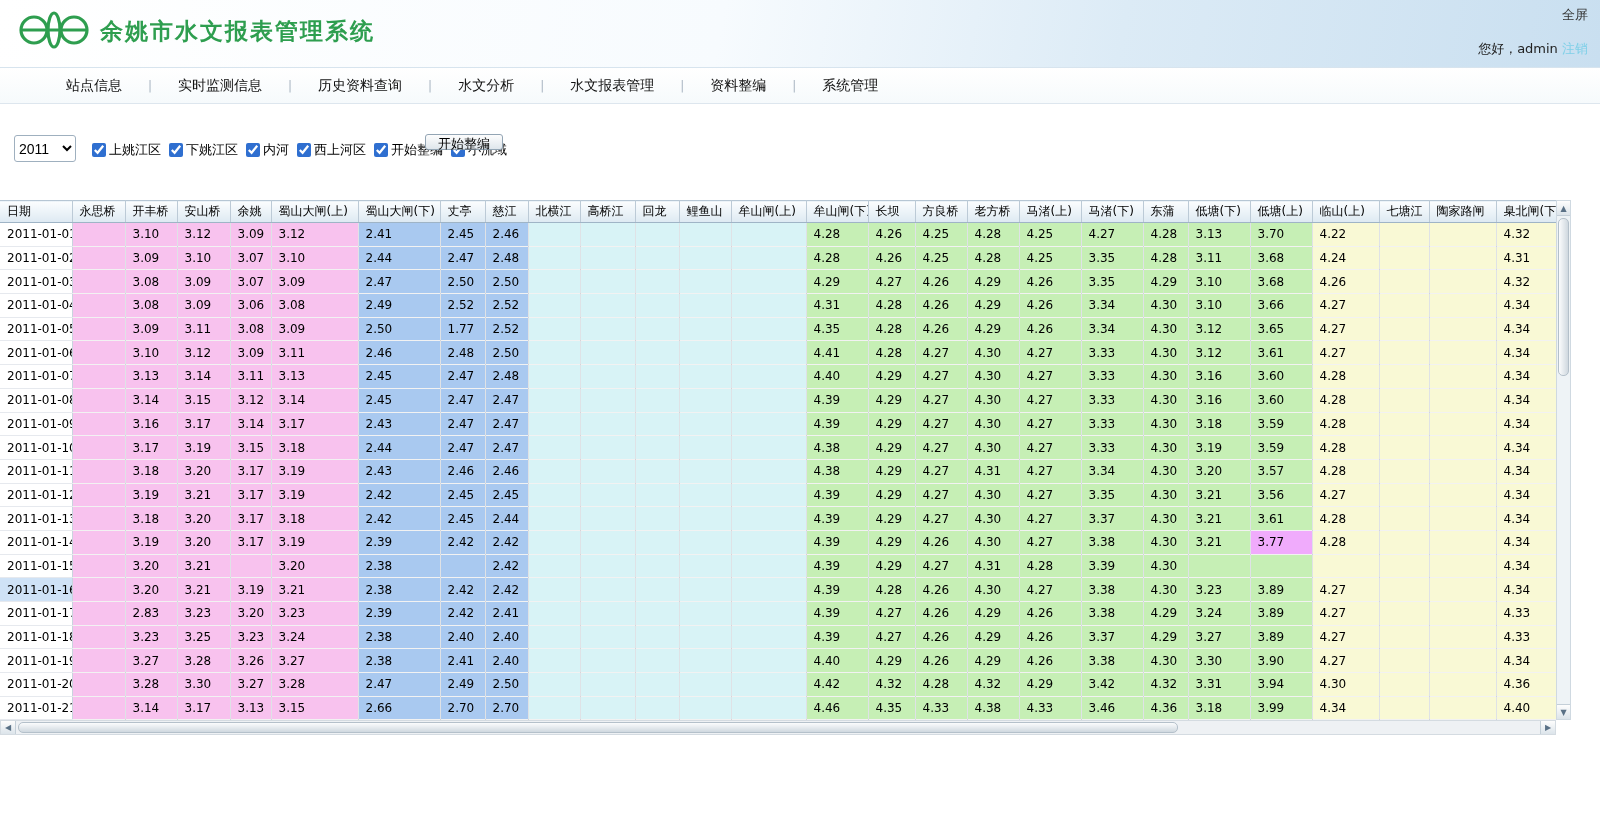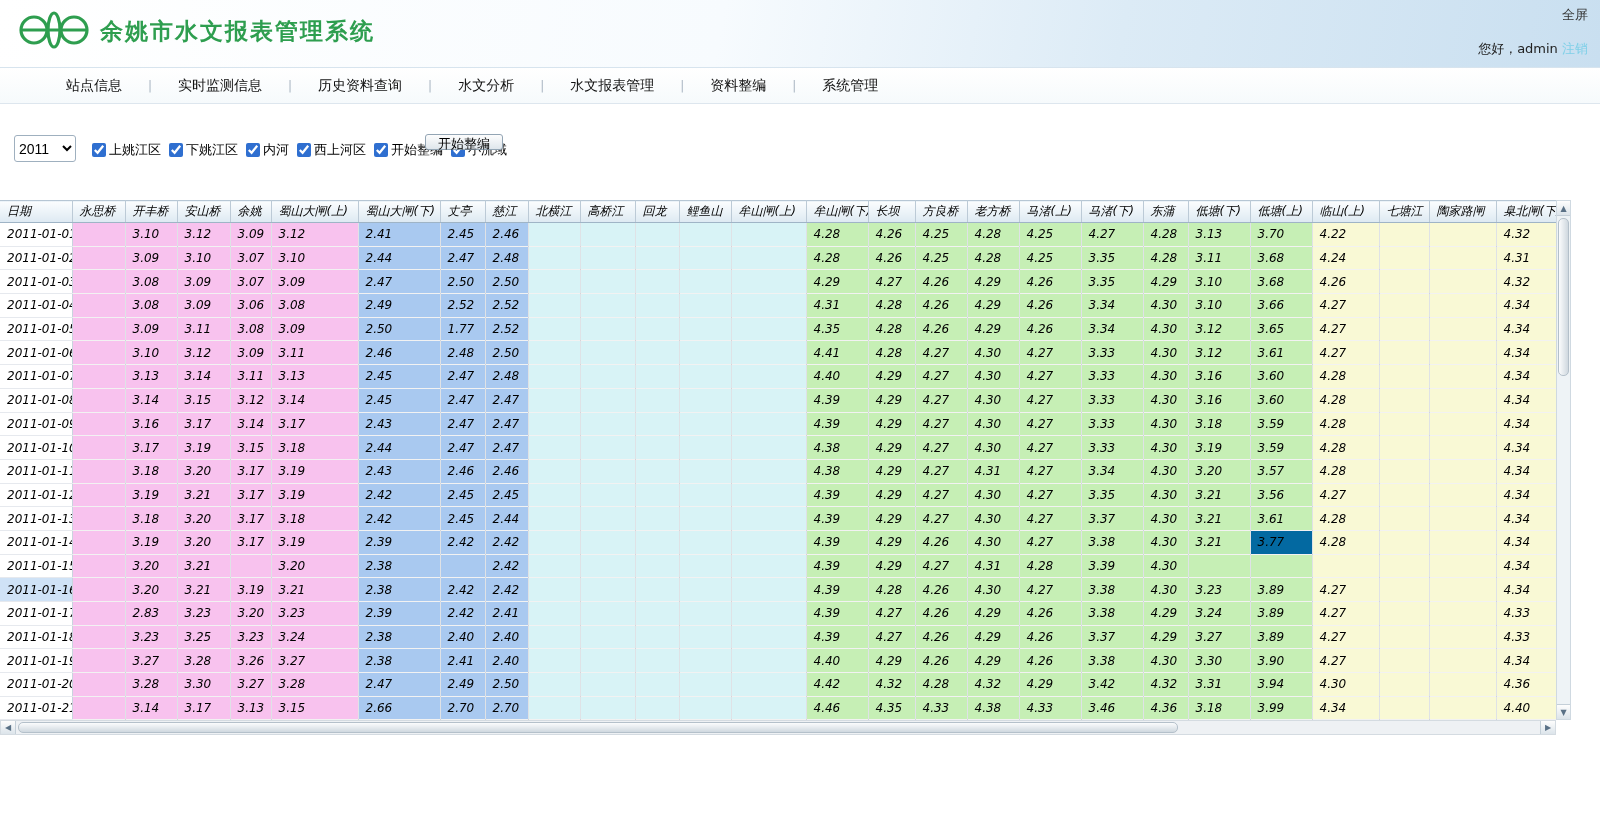--- a/index.html
+++ b/index.html
@@ -52,21 +52,21 @@
   }
   .tab { font-size:15px; color:#111; cursor:pointer; padding:7px 14px; white-space:nowrap; }
   .tab.active {
     background:linear-gradient(#45d8ea,#00b7d6);
     color:#fff; font-weight:bold; font-size:14px; letter-spacing:3px;
     height:34px; display:flex; align-items:center;
   }
   .tab.active .arrow { color:#e8fbff; margin-left:4px; letter-spacing:0; font-weight:bold; }
 
   
-  .table-zone { position:relative; margin-top:32px; width:1571px;font-style:italic; }
+  .table-zone { position:relative; margin-top:32px; width:1571px; }
   table.grid { border-collapse:collapse; table-layout:fixed; width:1556px; }
   .grid th {
     height:22px; font-size:12px; font-weight:normal; text-align:left; padding:0 0 0 7px;
     background:linear-gradient(#fbfdfe,#dde9f2);
     border-top:1px solid #b6c6d4; border-bottom:1px solid #9fb4c6; border-right:1px solid #bccad6;
     white-space:nowrap; overflow:hidden;
   }
   .grid td {
     height:23.7px; font-size:12px; padding:0 0 0 7px; white-space:nowrap; overflow:hidden;
     border-right:1px solid rgba(110,125,140,0.22);
@@ -656,21 +656,21 @@
             <td style="background: rgb(216, 243, 246);"></td>
             <td style="background: rgb(216, 243, 246);"></td>
             <td style="background: rgb(198, 239, 181);">4.39</td>
             <td style="background: rgb(198, 239, 181);">4.29</td>
             <td style="background: rgb(198, 239, 181);">4.26</td>
             <td style="background: rgb(198, 239, 181);">4.30</td>
             <td style="background: rgb(198, 239, 181);">4.27</td>
             <td style="background: rgb(198, 239, 181);">3.38</td>
             <td style="background: rgb(198, 239, 181);">4.30</td>
             <td style="background: rgb(198, 239, 181);">3.21</td>
-            <td style="background: #0369a1;">3.77</td>
+            <td style="background: #f0abfc;">3.77</td>
             <td style="background: rgb(249, 249, 213);">4.28</td>
             <td style="background: rgb(249, 249, 213);"></td>
             <td style="background: rgb(249, 249, 213);"></td>
             <td style="background: rgb(249, 249, 213);">4.34</td>
           </tr>
           <tr>
             <td class="date-cell">2011-01-15</td>
             <td style="background: rgb(248, 194, 238);"></td>
             <td style="background: rgb(248, 194, 238);">3.20</td>
             <td style="background: rgb(248, 194, 238);">3.21</td>

